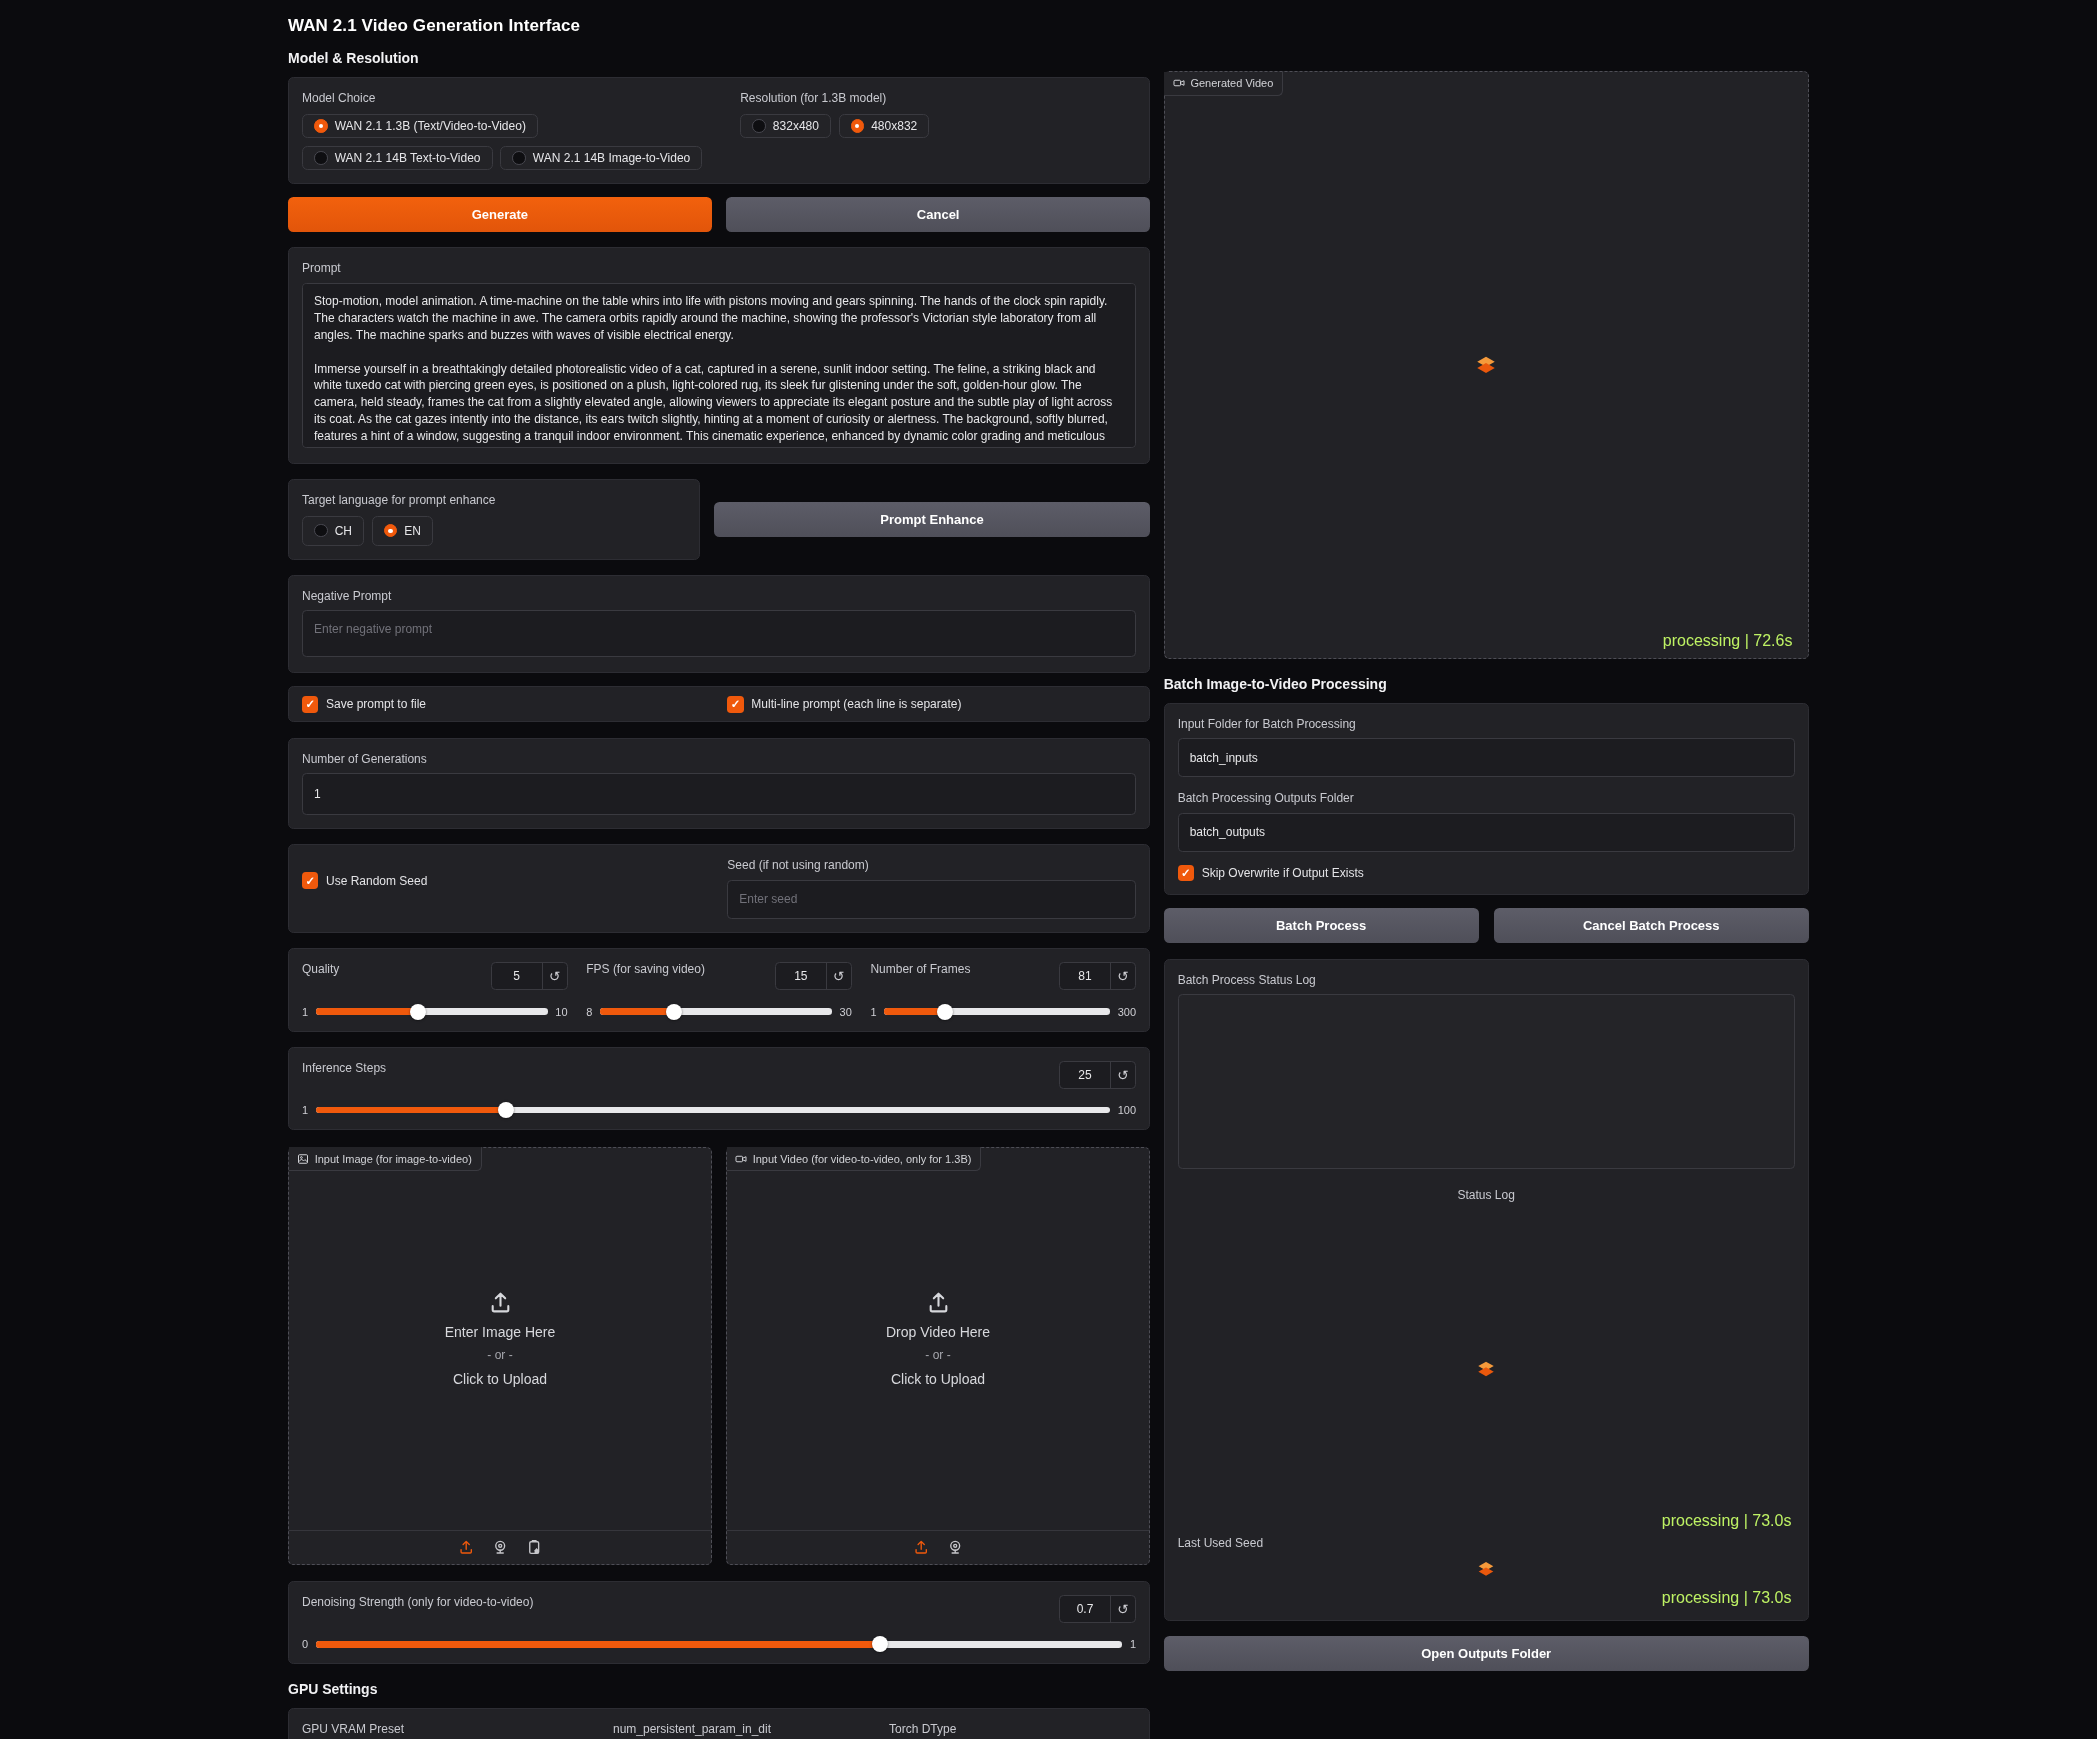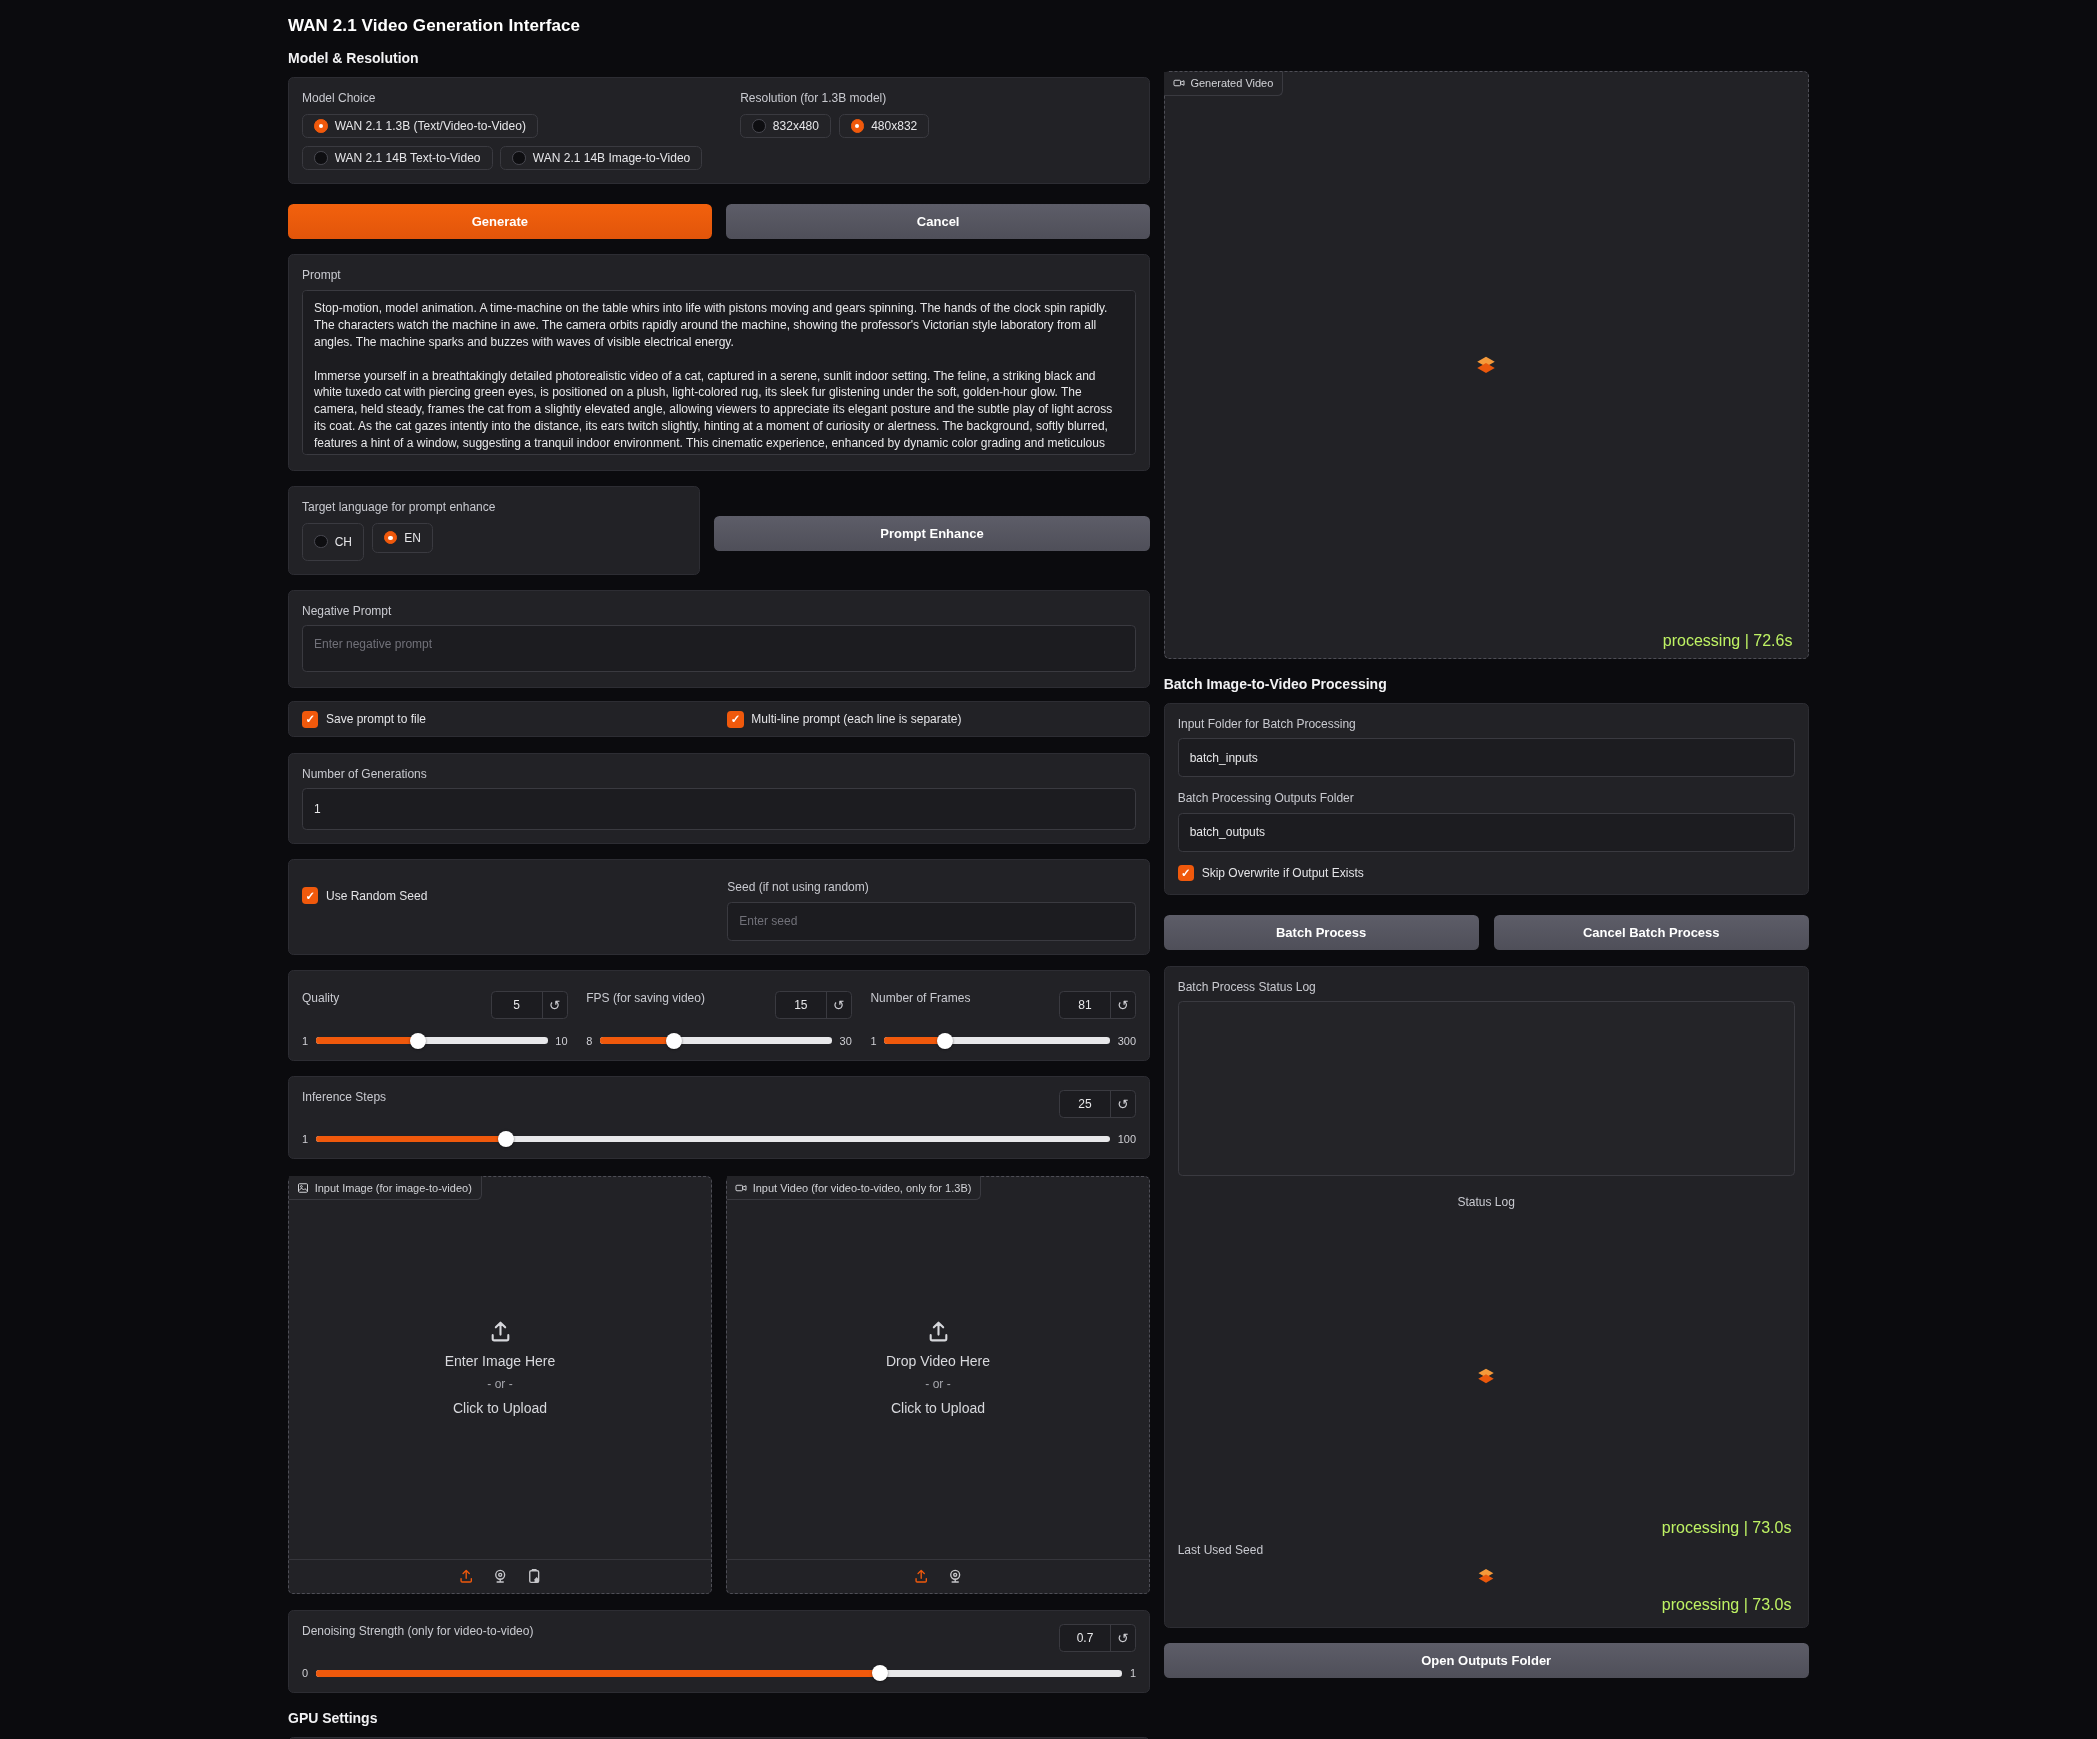--- a/index.html
+++ b/index.html
@@ -22,21 +22,21 @@
   .chips { display:flex; flex-wrap:wrap; gap:7.6px; margin-top:8.7px; }
   .chip { display:inline-flex; align-items:center; gap:7px; padding:0 11px; height:24px; border:0.5px solid #3a3a40; border-radius:5.5px; background:#232327; color:#e6e6e9; font-size:12px; cursor:pointer; white-space:nowrap; }
   .radio { width:13.7px; height:13.7px; border-radius:50%; background:#0e0e11; border:0.5px solid #4a4a52; position:relative; flex:none; }
   .chip.sel .radio { background:#f0590c; border-color:#f0590c; }
   .chip.sel .radio::after { content:""; position:absolute; inset:3.8px; background:#ffffff; border-radius:50%; }
 
   .btnrow { display:flex; gap:14.7px; }
   .btn { height:35px; border-radius:5.5px; display:flex; align-items:center; justify-content:center; font-size:13px; font-weight:700; color:#ffffff; cursor:pointer; user-select:none; }
   .btn-primary { background:linear-gradient(180deg,#f2610d,#e2550a); }
   .btn-secondary { background:linear-gradient(180deg,#5d5d68,#4f4f59); }
-  .grow { flex:1;margin-top:7px; }
+  .grow { flex:1; }
 
   .cbrow { display:flex; align-items:center; gap:7.6px; }
   .cb { width:16.4px; height:16.4px; border-radius:3.8px; background:#f0590c; display:flex; align-items:center; justify-content:center; color:#fff; font-size:11.5px; font-weight:700; flex:none; cursor:pointer; }
   .cbl { font-size:12px; color:#e4e4e7; }
 
   .numbox { display:flex; align-items:stretch; background:#1c1c20; border:0.5px solid #3a3a40; border-radius:4.4px; height:28px; flex:none; }
   .numbox .val { width:50px; display:flex; align-items:center; justify-content:center; font-size:12px; color:#e8e8ea; }
   .numbox .reset { width:25px; border-left:0.5px solid #3a3a40; display:flex; align-items:center; justify-content:center; color:#cfcfd4; font-size:13.7px; cursor:pointer; }
 
   .shead { display:flex; align-items:flex-start; justify-content:space-between; }
@@ -155,21 +155,21 @@
         <span class="lbl">Prompt</span>
         <textarea class="tbox mt14" style="height: 165px;" spellcheck="false">Stop-motion, model animation. A time-machine on the table whirs into life with pistons moving and gears spinning. The hands of the clock spin rapidly. The characters watch the machine in awe. The camera orbits rapidly around the machine, showing the professor's Victorian style laboratory from all angles. The machine sparks and buzzes with waves of visible electrical energy.
 
 Immerse yourself in a breathtakingly detailed photorealistic video of a cat, captured in a serene, sunlit indoor setting. The feline, a striking black and white tuxedo cat with piercing green eyes, is positioned on a plush, light-colored rug, its sleek fur glistening under the soft, golden-hour glow. The camera, held steady, frames the cat from a slightly elevated angle, allowing viewers to appreciate its elegant posture and the subtle play of light across its coat. As the cat gazes intently into the distance, its ears twitch slightly, hinting at a moment of curiosity or alertness. The background, softly blurred, features a hint of a window, suggesting a tranquil indoor environment. This cinematic experience, enhanced by dynamic color grading and meticulous lighting, invites viewers to connect with the cat's expressive features, creating a captivating, intimate portrait.</textarea>
       </div>
 
       <div class="mt28" style="display:flex; gap:14px; align-items:center;">
         <div class="panel" style="width:412px; flex:none;">
           <span class="lbl">Target language for prompt enhance</span>
           <div class="chips">
-            <div class="chip" style="height:38px;">
+            <div class="chip" style="height:30px;">
                 <span class="radio"></span>
                 <span>CH</span>
               </div>
             <div class="chip sel" style="height:30px;">
                 <span class="radio"></span>
                 <span>EN</span>
               </div>
           </div>
         </div>
         <div class="btn btn-secondary grow">Prompt Enhance</div>

